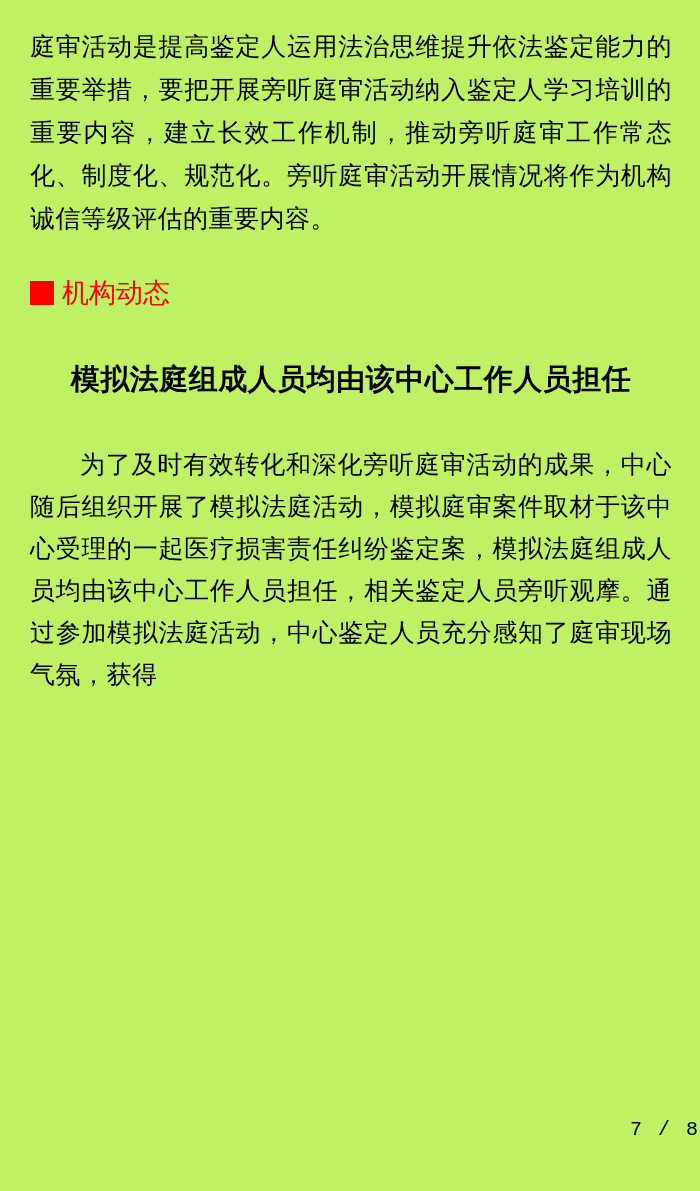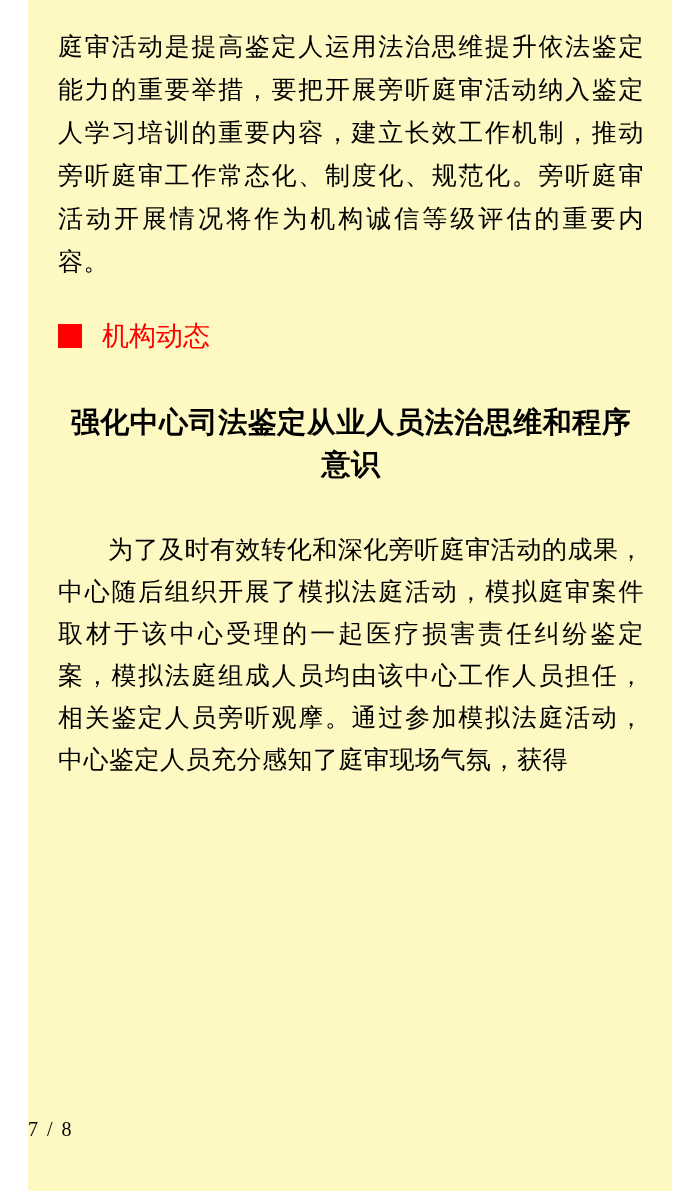--- a/index.html
+++ b/index.html
@@ -1,22 +1,22 @@
 <!DOCTYPE html>
 <html><head>
 <meta charset="utf-8">
 <style>
   * { margin: 0; padding: 0; box-sizing: border-box; }
   html, body { background: #ffffff; }
   .page {
     position: relative;
-    width: 644px;
+    width: 700px;
     height: 1191px;
     margin: 0 auto;
-    background: #fef9c3;
+    background: #bef264;
     overflow: hidden;
     font-family: "Liberation Serif", "DejaVu Serif", serif;
     color: #000000;
   }
   .content {
     padding: 25px 28px 0 30px;
   }
   .intro-para {
     font-size: 25px;
     line-height: 43px;
@@ -36,21 +36,21 @@
     width: 24px;
     height: 24px;
     background: #ff0000;
     flex: 0 0 auto;
   }
   .section-label {
     font-family: "Liberation Sans", "DejaVu Sans", sans-serif;
     font-size: 27px;
     line-height: 32px;
     color: #ff0000;
-    margin-left: 20px;
+    margin-left: 8px;
     white-space: nowrap;
   }
   .article-title {
     margin-top: 49px;
     font-size: 29px;
     line-height: 42px;
     font-weight: bold;
     text-align: center;
     letter-spacing: 0.5px;
     color: #000000;
@@ -65,40 +65,41 @@
     text-align-last: left;
     text-indent: 2em;
     letter-spacing: 0.5px;
     color: #000000;
   }
   .page-footer {
     position: absolute;
     left: 0;
     top: 1118px;
     width: 100%;
-    text-align: left;
+    text-align: right;
     font-size: 20px;
     letter-spacing: 2px;
     color: #000000;
+    font-family: Liberation Mono, monospace;
   }
 </style>
 </head>
 <body>
 
 <div class="page">
   <div class="content">
 
     <div class="intro-para">庭审活动是提高鉴定人运用法治思维提升依法鉴定能力的重要举措，要把开展旁听庭审活动纳入鉴定人学习培训的重要内容，建立长效工作机制，推动旁听庭审工作常态化、制度化、规范化。旁听庭审活动开展情况将作为机构诚信等级评估的重要内容。</div>
 
     <div class="section-header">
       <span class="red-square"></span>
       <span class="section-label">机构动态</span>
     </div>
 
-    <h1 class="article-title">强化中心司法鉴定从业人员法治思维和程序意识</h1>
+    <h1 class="article-title">模拟法庭组成人员均由该中心工作人员担任</h1>
 
     <div class="article-body">
       <p>为了及时有效转化和深化旁听庭审活动的成果，中心随后组织开展了模拟法庭活动，模拟庭审案件取材于该中心受理的一起医疗损害责任纠纷鉴定案，模拟法庭组成人员均由该中心工作人员担任，相关鉴定人员旁听观摩。通过参加模拟法庭活动，中心鉴定人员充分感知了庭审现场气氛，获得</p>
     </div>
 
   </div>
 
   <div class="page-footer">7 / 8</div>
 </div>
 

